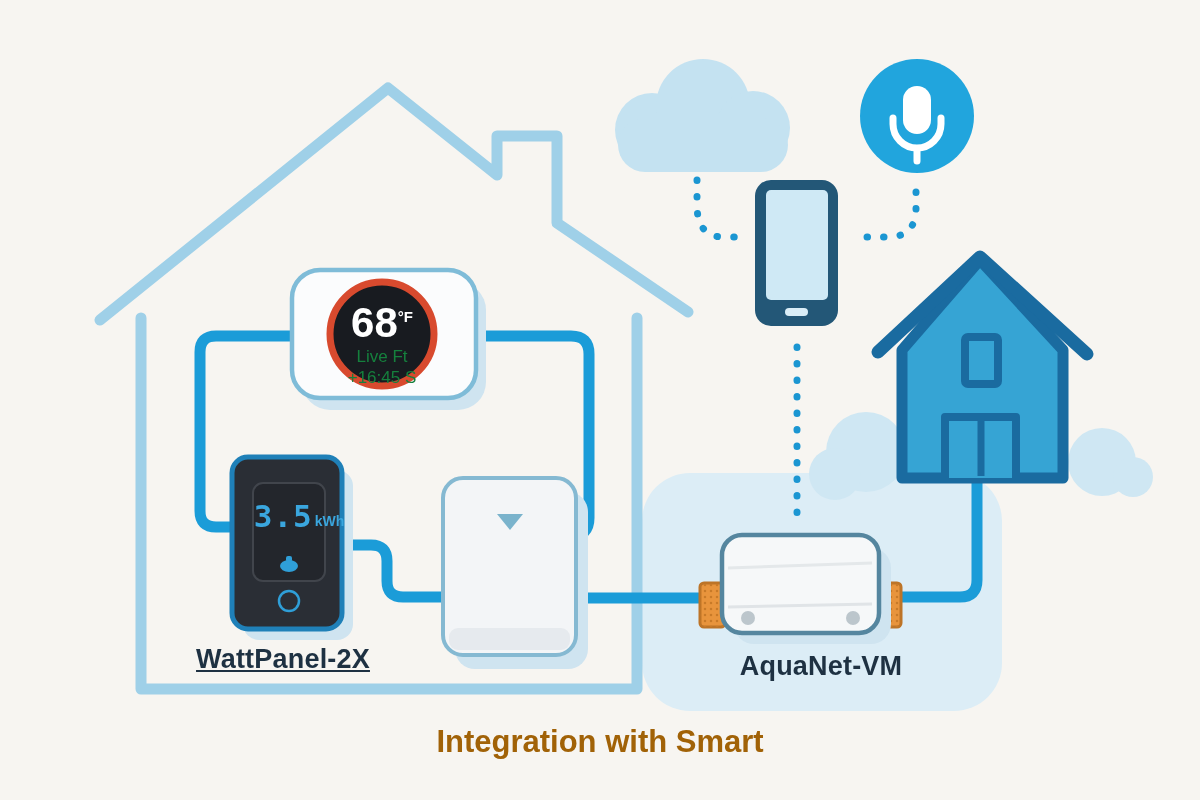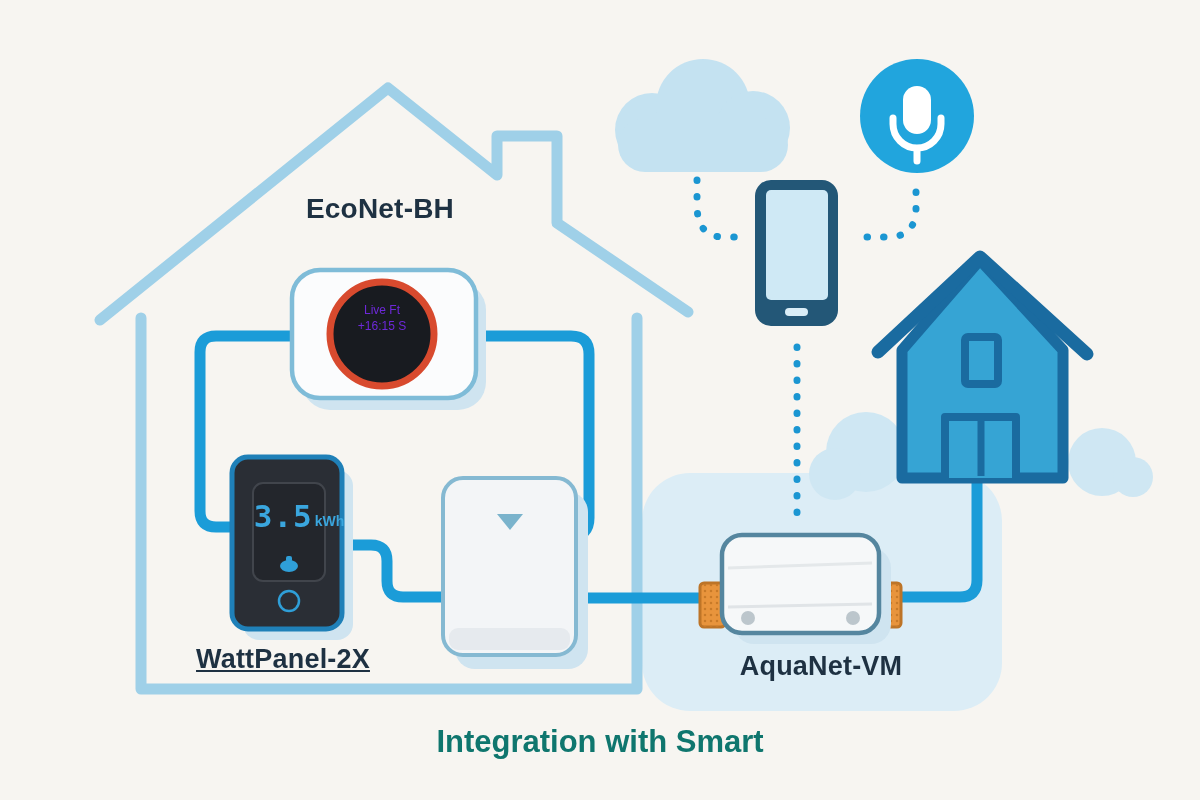--- a/index.html
+++ b/index.html
@@ -8,28 +8,28 @@
     background:#f7f5f1;
     font-family:"Liberation Sans", sans-serif;
   }
   svg{position:absolute;left:0;top:0;}
   .overlay{position:absolute;}
   .device-label{
     text-align:center;font-weight:700;color:#1e3142;
     font-size:27px;letter-spacing:.2px;
   }
   .title{
-    text-align:center;font-weight:700;color:#0f766e;font-size:31px;
+    text-align:center;font-weight:700;color:#a16207;font-size:31px;
   }
   .thermo-display{
     width:120px;text-align:center;color:#ffffff;line-height:1.05;
   }
   .thermo-temp{font-size:42px;font-weight:700;}
   .thermo-temp sup{font-size:15px;font-weight:700;vertical-align:super;}
-  .thermo-sub{font-size:12px;color:#6d28d9;margin-top:3px;font-weight:400;}
+  .thermo-sub{font-size:17px;color:#15803d;margin-top:3px;font-weight:400;}
   .watt-display{
     width:94px;display:flex;align-items:flex-end;justify-content:center;
     color:#3aa6de;gap:2px;
   }
   .watt-value{font-size:31px;font-weight:700;font-family:"DejaVu Sans Mono",monospace;letter-spacing:1px;}
   .watt-unit{font-size:14px;font-weight:700;padding-bottom:5px;}
 </style>
 </head>
 <body>
 
@@ -131,26 +131,26 @@
 
   <g>
     <circle cx="917" cy="116" r="57" fill="#21a5dd"></circle>
     <rect x="903" y="86" width="28" height="48" rx="14" fill="#ffffff"></rect>
     <path d="M 893 118 v 6 a 24 24 0 0 0 48 0 v -6" fill="none" stroke="#ffffff" stroke-width="7" stroke-linecap="round"></path>
     <line x1="917" y1="149" x2="917" y2="161" stroke="#ffffff" stroke-width="7" stroke-linecap="round"></line>
   </g>
 </svg>
 
 <div class="overlay device-label" style="left:260px;top:192px;width:240px;line-height:33px;font-size:28px;">
-  <span style="display:block">EcoNet-BH</span>
 </div>
 
 <div class="overlay thermo-display" style="left:322px;top:301px;">
+  <div class="thermo-temp"><span>68</span><sup>°F</sup></div>
   <div class="thermo-sub">Live Ft</div>
-  <div class="thermo-sub">+16:15 S</div>
+  <div class="thermo-sub">+16:45 S</div>
 </div>
 
 <div class="overlay watt-display" style="left:252px;top:498px;">
   <span class="watt-value">3.5</span>
   <span class="watt-unit">kWh</span>
 </div>
 
 <div class="overlay device-label" style="left:173px;top:644px;width:220px;text-decoration:underline;">WattPanel-2X</div>
 
 <div class="overlay device-label" style="left:711px;top:651px;width:220px;">AquaNet-VM</div>

